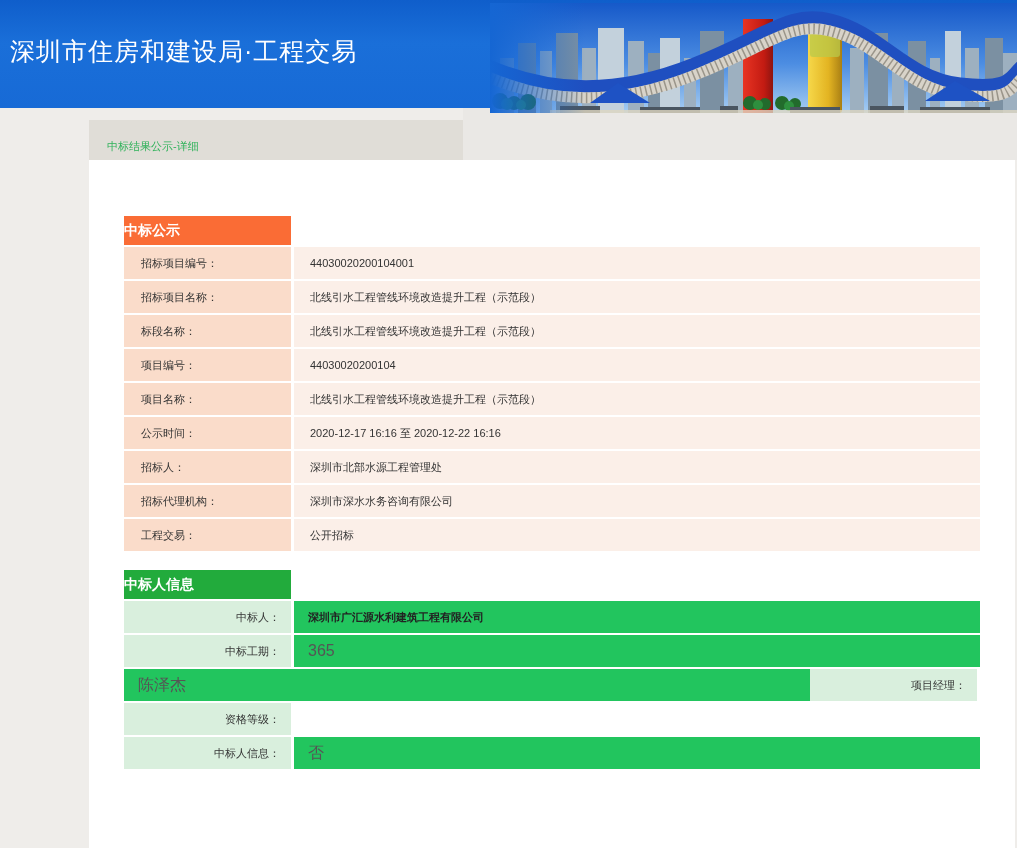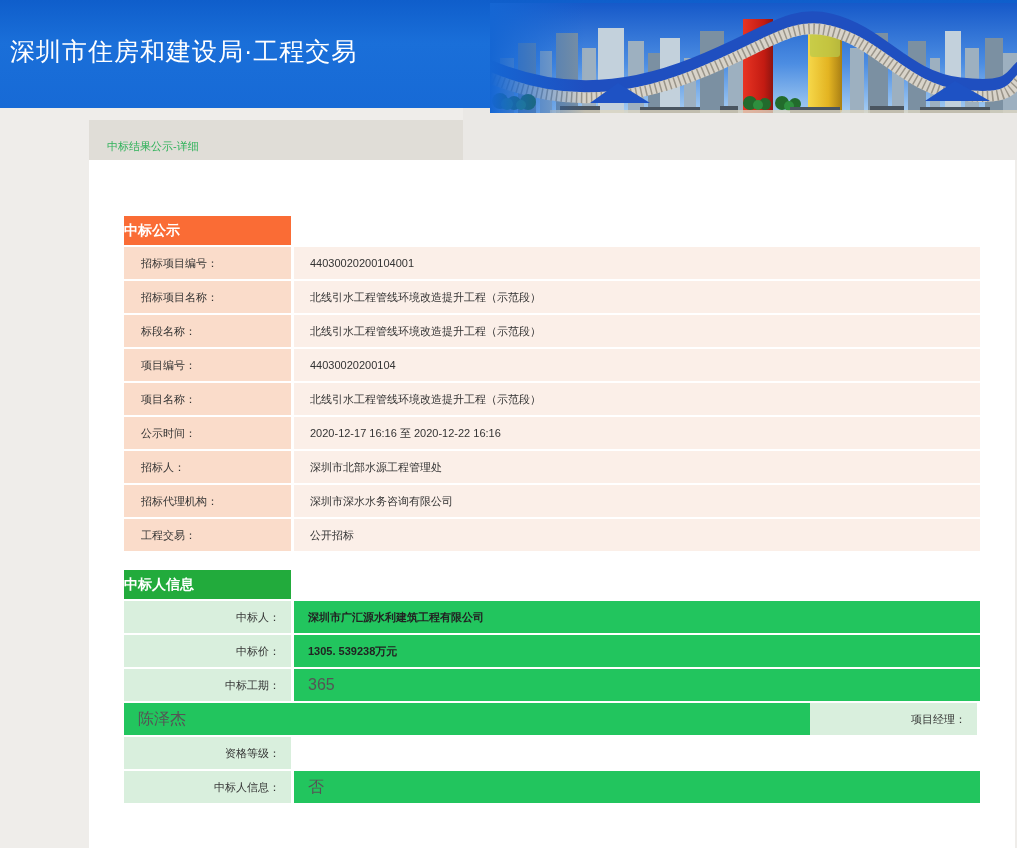--- a/index.html
+++ b/index.html
@@ -217,24 +217,20 @@
   </section>
 
   <section class="sec sec-green">
     <div class="sec-title">中标人信息</div>
     <div>
       <div class="row">
         <div class="cell label">中标人：</div>
         <div class="cell value strong">深圳市广汇源水利建筑工程有限公司</div>
       </div>
       <div class="row">
-        <div class="cell label">中标价：</div>
-        <div class="cell value strong">1305. 539238万元</div>
-      </div>
-      <div class="row">
         <div class="cell label">中标工期：</div>
         <div class="cell value small">365</div>
       </div>
       <div class="row">
         <div class="cell value small">陈泽杰</div>
         <div class="cell label">项目经理：</div>
       </div>
       <div class="row">
         <div class="cell label">资格等级：</div>
       </div>

